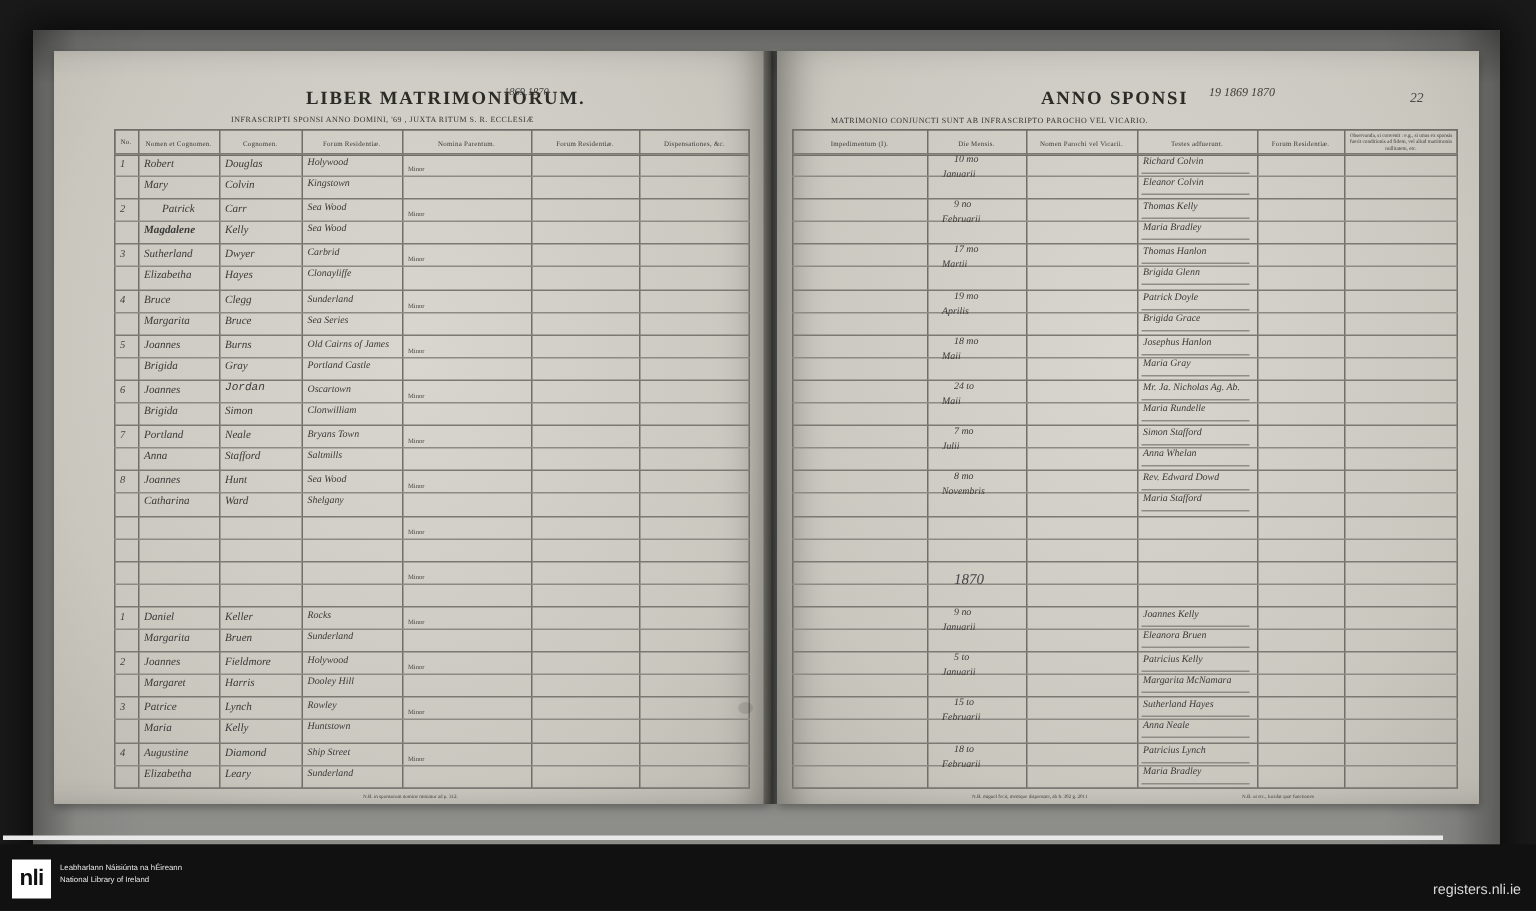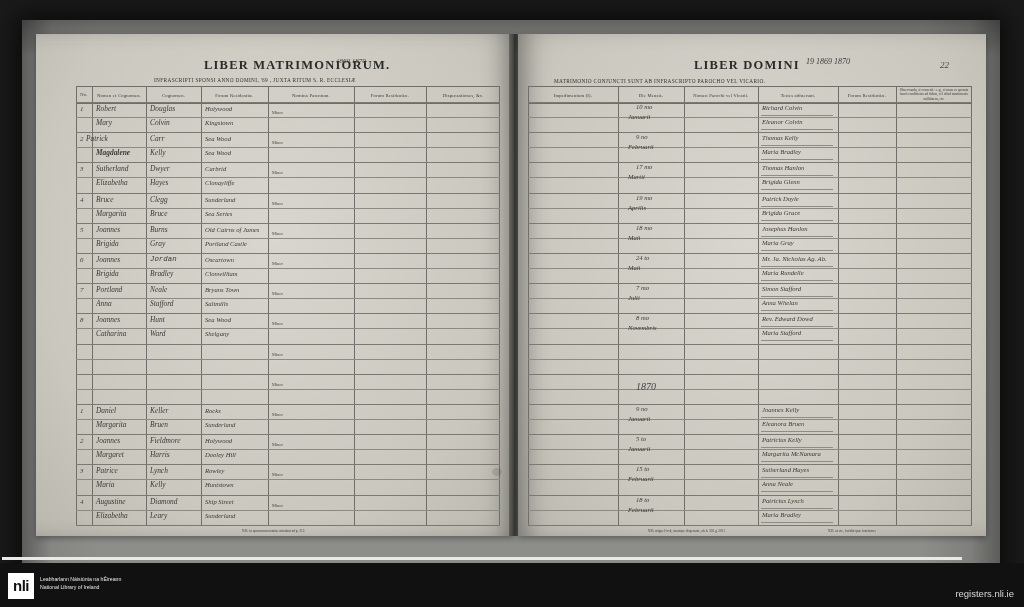--- a/index.html
+++ b/index.html
@@ -248,21 +248,21 @@
         <div class="colhdr" style="left:232px; top:59px; width:86px;">Nomina Parentum.</div>
         <div class="colhdr" style="left:318px; top:59px; width:72px;">Forum Residentiæ.</div>
         <div class="colhdr" style="left:390px; top:59px; width:74px;">Dispensationes, &amp;c.</div>
 
         <div class="footnote" style="left:206px; top:495px;">N.B. in sponsorum nomine miniatur ad p. 312.</div>
       </div>
 
       <div class="gutter"></div>
 
       <div class="leaf right">
-        <div class="hdr-title" style="left:176px; top:24px;">LIBER  DOMINI</div>
+        <div class="hdr-title" style="left:176px; top:24px;">ANNO  SPONSI</div>
         <div class="hand" style="left:288px; top:23px; font-size:8px;">19 1869 1870</div>
         <div class="pageno" style="left:422px; top:26px;">22</div>
         <div class="hdr-sub" style="left:36px; top:44px;">MATRIMONIO CONJUNCTI SUNT AB INFRASCRIPTO PAROCHO VEL VICARIO.</div>
 
         <div class="ruled" style="left:10px; top:52px; width:444px; height:440px;"></div>
         <div class="ruled" style="left:10px; top:52px; width:444px; height:18px;"></div>
 
         <div class="vline" style="left:100px; top:52px; height:440px;"></div>
         <div class="vline" style="left:166px; top:52px; height:440px;"></div>
         <div class="vline" style="left:240px; top:52px; height:440px;"></div>
@@ -297,21 +297,21 @@
           <div class="hand sm" style="left:606px; top:93px;">Januarii</div>
           <div class="hand sm" style="left:740px; top:84px;">Richard Colvin</div>
           <div class="hand sm" style="left:740px; top:98px;">Eleanor Colvin</div>
           <div class="hline" style="left:739px; top:95px; width:72px; border-top-color:#8d8c85;"></div>
           <div class="hline" style="left:739px; top:109px; width:72px; border-top-color:#8d8c85;"></div>
           <div class="hline" style="left:54px; top:112.2px; width:424px;"></div>
           <div class="hline" style="left:506px; top:112.2px; width:444px;"></div>
           <div class="hline" style="left:54px; top:127.2px; width:424px; border-top-color:#8b8a83;"></div>
           <div class="hline" style="left:506px; top:127.2px; width:444px; border-top-color:#8b8a83;"></div>
           <div class="rowno" style="left:58px; top:115.2px;">2</div>
-          <div class="hand md" style="left:64px; top:114.2px;">Patrick</div>
+          <div class="hand md" style="left:86px; top:114.2px;">Patrick</div>
           <div class="hand md" style="left:128px; top:114.2px;">Carr</div>
           <div class="hand sm" style="left:183px; top:115.2px;">Sea Wood</div>
           <div class="hand md" style="left:74px; top:128.2px;font-weight:bold;">Magdalene</div>
           <div class="hand md" style="left:128px; top:128.2px;">Kelly</div>
           <div class="hand sm" style="left:183px; top:129.2px;">Sea Wood</div>
           <div class="sponsor" style="left:250px; top:120.2px;">Minor</div>
           <div class="hand sm" style="left:614px; top:113.2px;">9 no</div>
           <div class="hand sm" style="left:606px; top:123.2px;">Februarii</div>
           <div class="hand sm" style="left:740px; top:114.2px;">Thomas Kelly</div>
           <div class="hand sm" style="left:740px; top:128.2px;">Maria Bradley</div>
@@ -373,21 +373,21 @@
           <div class="hline" style="left:739px; top:229.8px; width:72px; border-top-color:#8d8c85;"></div>
           <div class="hline" style="left:54px; top:233px; width:424px;"></div>
           <div class="hline" style="left:506px; top:233px; width:444px;"></div>
           <div class="hline" style="left:54px; top:248px; width:424px; border-top-color:#8b8a83;"></div>
           <div class="hline" style="left:506px; top:248px; width:444px; border-top-color:#8b8a83;"></div>
           <div class="rowno" style="left:58px; top:236px;">6</div>
           <div class="hand md" style="left:74px; top:235px;">Joannes</div>
           <div class="hand md" style="left:128px; top:235px;font-family:Liberation Mono, monospace;">Jordan</div>
           <div class="hand sm" style="left:183px; top:236px;">Oscartown</div>
           <div class="hand md" style="left:74px; top:249px;">Brigida</div>
-          <div class="hand md" style="left:128px; top:249px;">Bradley</div>
+          <div class="hand md" style="left:128px; top:249px;">Simon</div>
           <div class="hand sm" style="left:183px; top:250px;">Clonwilliam</div>
           <div class="sponsor" style="left:250px; top:241px;">Minor</div>
           <div class="hand sm" style="left:614px; top:234px;">24 to</div>
           <div class="hand sm" style="left:606px; top:244px;">Maii</div>
           <div class="hand sm" style="left:740px; top:235px;">Mr. Ja. Nicholas Ag. Ab.</div>
           <div class="hand sm" style="left:740px; top:249px;">Maria Rundelle</div>
           <div class="hline" style="left:739px; top:246px; width:72px; border-top-color:#8d8c85;"></div>
           <div class="hline" style="left:739px; top:260px; width:72px; border-top-color:#8d8c85;"></div>
           <div class="hline" style="left:54px; top:263.2px; width:424px;"></div>
           <div class="hline" style="left:506px; top:263.2px; width:444px;"></div>

